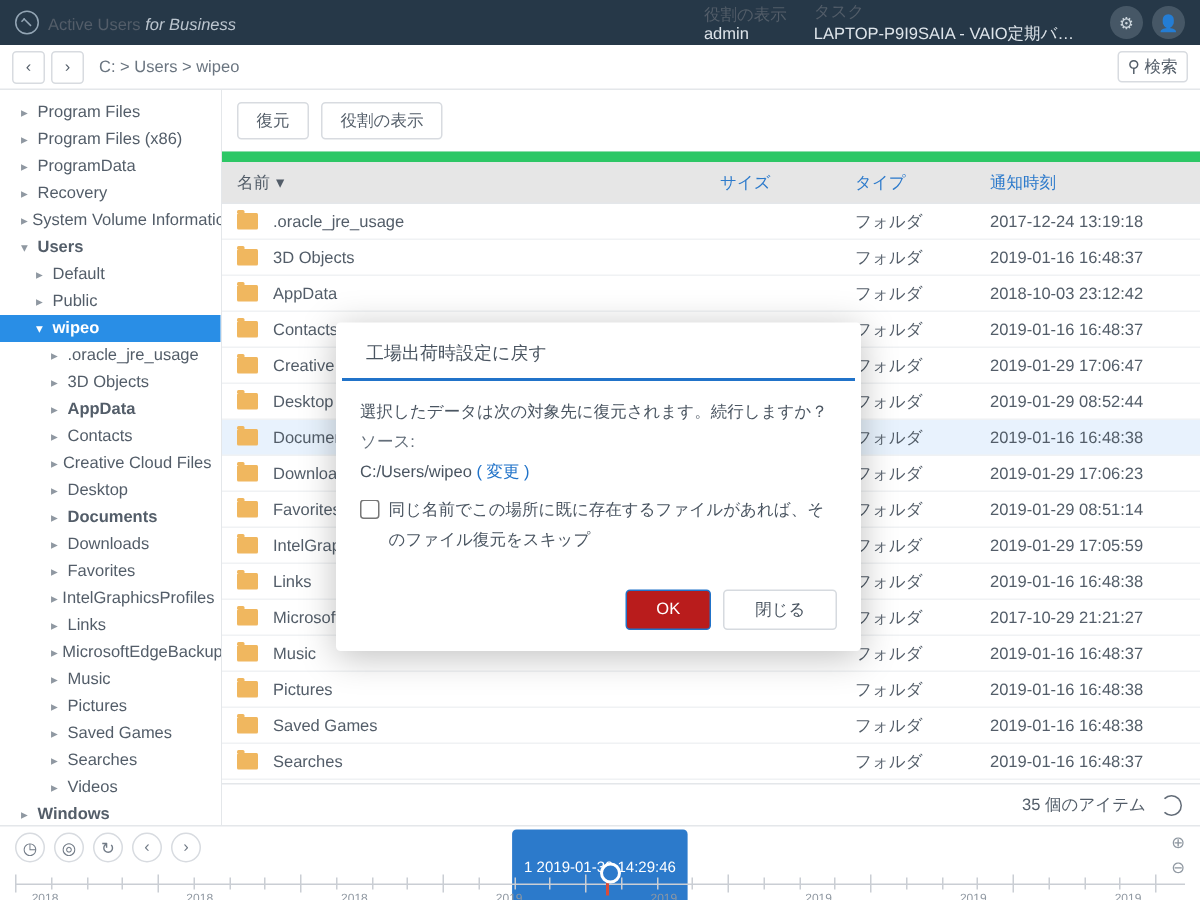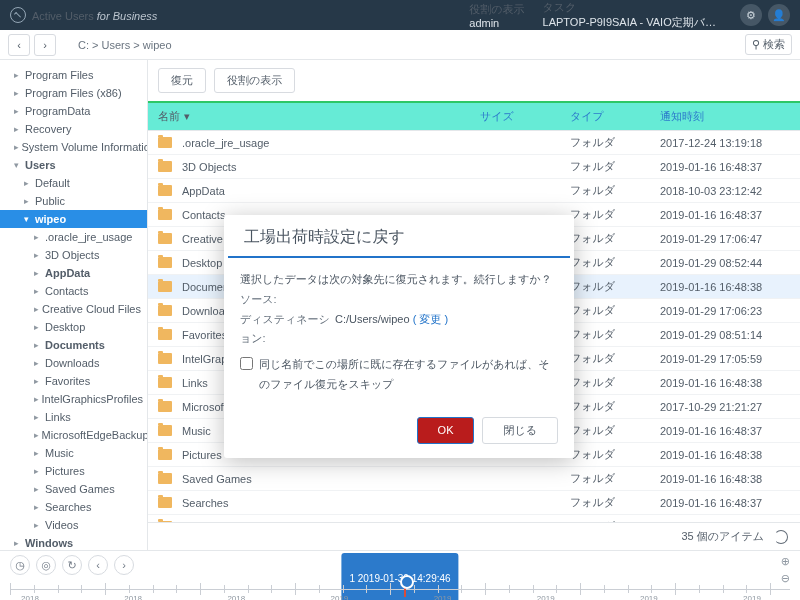--- a/index.html
+++ b/index.html
@@ -8,36 +8,36 @@
 .header .logo-icon{width:16px;height:16px;border:1.5px solid #8fa2b2;border-radius:50%;margin-right:6px;position:relative}
 .header .logo-icon::after{content:"";position:absolute;left:3px;top:6px;width:6px;height:2px;border-top:1.5px solid #8fa2b2;border-left:1.5px solid #8fa2b2;transform:rotate(45deg)}
 .header .app-title{font-size:13px;color:#eef2f5}
 .header .app-title .thin{font-weight:300;color:#b8c2cc;font-style:italic}
 .header .spacer{flex:1}
 .header .role-box{font-size:10px;color:#9fb0bd;margin-right:18px}
 .header .role-box .sub{color:#dce3e9}
 .header .hdr-btn{width:22px;height:22px;border-radius:50%;background:#3d4f5e;margin-left:6px;display:flex;align-items:center;justify-content:center;color:#c9d3db}
 .toolbar{height:30px;background:#fff;border-bottom:1px solid #e3e6e9;display:flex;align-items:center;padding:0 8px}
 .nav-btn{width:22px;height:22px;border:1px solid #d6dadf;border-radius:3px;display:flex;align-items:center;justify-content:center;margin-right:4px;background:#fff}
-.breadcrumb{margin-left:18px;color:#636e7a}
+.breadcrumb{margin-left:6px;color:#636e7a}
 .search-box{margin-left:auto;display:flex;align-items:center;border:1px solid #d6dadf;border-radius:3px;padding:2px 6px;background:#fff}
 .content{display:flex;height:490px}
 .sidebar{width:148px;background:#fff;border-right:1px solid #e3e6e9;overflow-y:auto;padding:6px 0}
 .tree-item{padding:3px 6px 3px 14px;display:flex;align-items:center;cursor:pointer;white-space:nowrap}
 .tree-item .chev{width:8px;display:inline-block;margin-right:3px;color:#8a939d;font-size:9px}
 .tree-item.l1{padding-left:14px}
 .tree-item.l2{padding-left:24px}
 .tree-item.l3{padding-left:34px}
 .tree-item.sel{background:#1e88e5;color:#fff}
 .tree-item.sel *{color:#fff}
 .tree-item .bold{font-weight:600}
 .main{flex:1;background:#fff;display:flex;flex-direction:column;overflow:hidden}
 .action-bar{padding:8px 10px;display:flex;gap:8px}
 .action-bar button{padding:4px 12px;border:1px solid #d6dadf;background:#fff;border-radius:3px;cursor:pointer}
-.table-head{display:flex;border-top:2px solid #22c55e;border-bottom:1px solid #e3e6e9;padding:6px 10px;background:#5eead4}
+.table-head{display:flex;border-top:7px solid #22c55e;border-bottom:1px solid #e3e6e9;padding:6px 10px;background:#e5e5e5}
 .table-head>div{color:#2173c9;font-weight:500}
 .col-name{flex:1;display:flex;align-items:center;gap:4px}
 .col-size{width:90px}
 .col-type{width:90px}
 .col-date{width:130px}
 .rows{flex:1;overflow-y:auto}
 .row{display:flex;padding:4px 10px;border-bottom:1px solid #f0f2f4;align-items:center}
 .row .icon{width:14px;height:11px;margin-right:6px;background:#f0b457;border-radius:1px;position:relative}
 .row .icon::before{content:"";position:absolute;left:0;top:-2px;width:5px;height:2px;background:#f0b457;border-radius:1px 1px 0 0}
 .row.sel{background:#e7f2fd}
@@ -51,21 +51,21 @@
 .tl-line{position:absolute;top:10px;left:0;right:0;height:1px;background:#c8ccd2}
 .tl-tick{position:absolute;top:6px;width:1px;height:8px;background:#c8ccd2}
 .tl-tick.major{height:12px;top:4px}
 .tl-label{position:absolute;top:16px;font-size:8px;color:#8a939d;transform:translateX(-50%);text-align:center;line-height:1.1}
 .tl-marker{position:absolute;left:50.5%;top:-2px;width:2px;height:20px;background:#d9432f}
 .tl-marker::before{content:"";position:absolute;left:-4px;top:-2px;width:10px;height:10px;border-radius:50%;background:#2173c9;border:2px solid #fff}
 .tl-zoom{position:absolute;right:10px;top:4px;display:flex;flex-direction:column;gap:4px}
 .tl-zoom span{color:#8a939d}
 .modal-backdrop{position:absolute;left:0;top:0;width:800px;height:600px;background:rgba(255,255,255,0.05)}
 .modal{position:absolute;left:224px;top:215px;width:350px;background:#fff;box-shadow:0 4px 24px rgba(0,0,0,0.25);border-radius:3px}
-.modal-title{padding:12px 16px 8px;font-size:16px;font-weight:500;border-bottom:2px solid #2173c9;margin:0 4px}
+.modal-title{padding:12px 16px 8px;font-size:12px;font-weight:500;border-bottom:2px solid #2173c9;margin:0 4px}
 .modal-body{padding:12px 16px;font-size:10.5px;line-height:1.8}
 .modal-body .kv{display:flex}
 .modal-body .k{width:95px;color:#636e7a}
 .modal-body a{color:#2173c9;text-decoration:none}
 .modal-body .chk{display:flex;align-items:flex-start;gap:6px;margin-top:6px}
 .modal-body .chk input{margin-top:2px}
 .modal-foot{padding:10px 16px 14px;display:flex;justify-content:flex-end;gap:8px}
 .modal-foot button{padding:5px 20px;border-radius:3px;border:1px solid #d6dadf;background:#fff;cursor:pointer}
 .modal-foot button.primary{background:#b91c1c;color:#fff;border-color:#2173c9}
 .sidebar::-webkit-scrollbar,.rows::-webkit-scrollbar{width:8px}
@@ -459,21 +459,20 @@
 
 <div class="modal-backdrop"></div>
 <div class="modal">
   <div class="modal-title">工場出荷時設定に戻す</div>
   <div class="modal-body">
     <div>選択したデータは次の対象先に復元されます。続行しますか？</div>
     <div class="kv">
       <span class="k">ソース:</span>
     </div>
     <div class="kv">
-      <span class="k">ディスティネーション:</span>
       <span><span>C:/Users/wipeo</span> <a href="#">( 変更 )</a></span>
     </div>
     <label class="chk">
       <input type="checkbox" style="">
       <span>同じ名前でこの場所に既に存在するファイルがあれば、そのファイル復元をスキップ</span>
     </label>
   </div>
   <div class="modal-foot">
     <button class="primary">OK</button>
     <button>閉じる</button>

